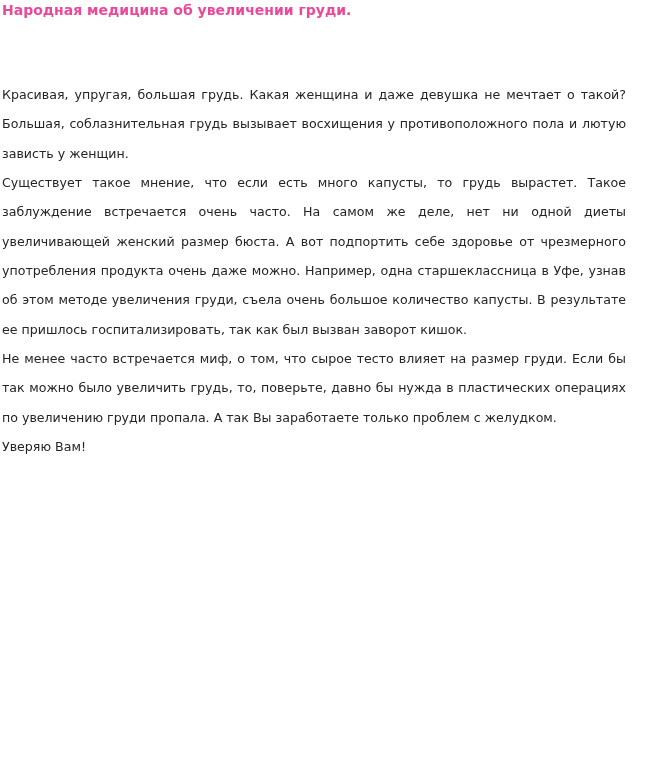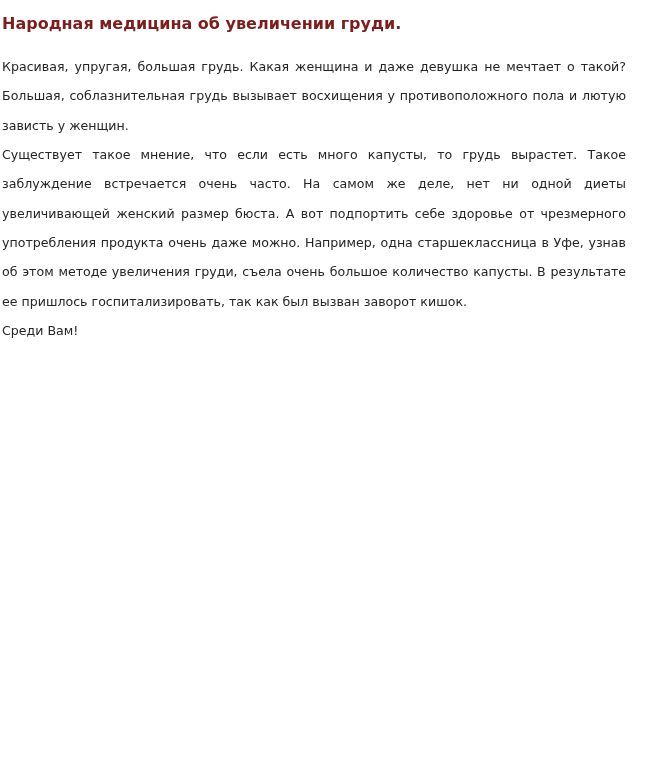--- a/index.html
+++ b/index.html
@@ -16,42 +16,43 @@
     color: #222222;
   }
   .doc {
     position: absolute;
     left: 2px;
     top: 0;
     width: 624px;
   }
   .title {
     font-weight: bold;
-    font-size: 16px;
+    font-size: 14px;
     line-height: 16px;
     margin: 0;
-    padding-top: 16px;
-    color: #7f1d1d;
+    padding-top: 2px;
+    color: #ec4899;
   }
   .body {
-    margin-top: 20px;
+    margin-top: 62px;
   }
   .para {
     margin: 0;
     font-size: 12.6px;
     line-height: 29.35px;
     text-align: justify;
     text-align-last: left;
     word-spacing: 0px;
     color: #252525;
   }
 </style>
 </head>
 <body>
 
 <div class="doc">
   <h1 class="title">Народная медицина об увеличении груди.</h1>
   <div class="body">
     <p class="para">Красивая, упругая, большая грудь. Какая женщина и даже девушка не мечтает о такой? Большая, соблазнительная грудь вызывает восхищения у  противоположного пола и лютую зависть у женщин.</p>
     <p class="para">Существует такое мнение, что если есть много капусты, то грудь вырастет. Такое заблуждение встречается очень часто. На самом же деле, нет ни одной диеты увеличивающей женский размер бюста. А вот подпортить себе здоровье от чрезмерного употребления продукта очень даже можно. Например, одна старшеклассница в Уфе, узнав об этом методе увеличения груди, съела очень большое количество капусты. В результате ее пришлось госпитализировать, так как был вызван заворот кишок.</p>
-    <p class="para">Среди Вам!</p>
+    <p class="para">Не менее часто встречается миф, о том, что сырое тесто влияет на размер груди. Если бы так можно было увеличить грудь, то, поверьте,  давно бы нужда в пластических операциях по увеличению груди пропала. А так Вы заработаете только проблем с желудком.</p>
+    <p class="para">Уверяю Вам!</p>
   </div>
 </div>
 
 </body></html>

